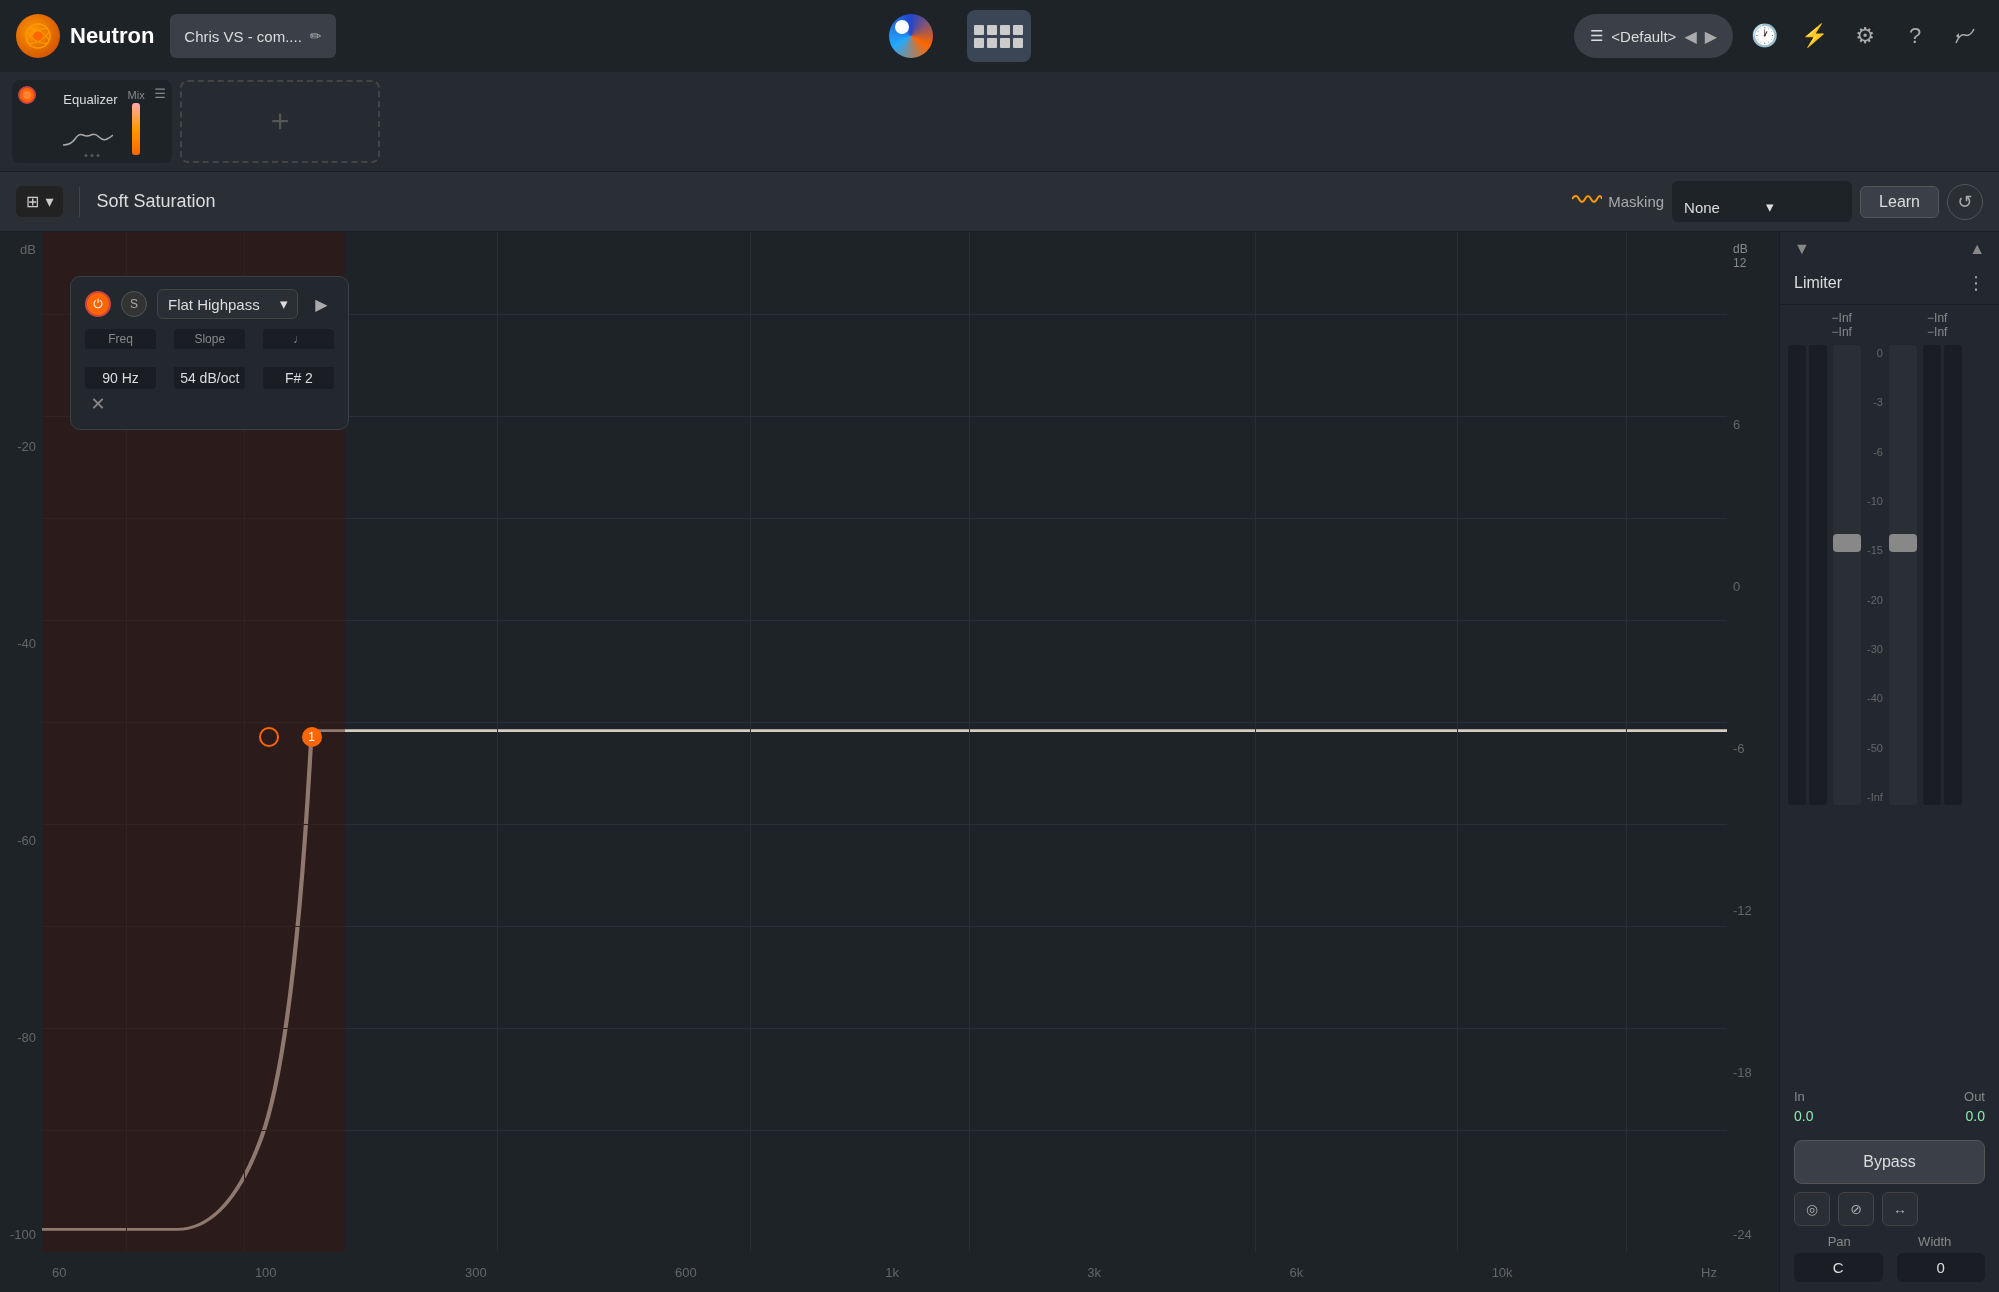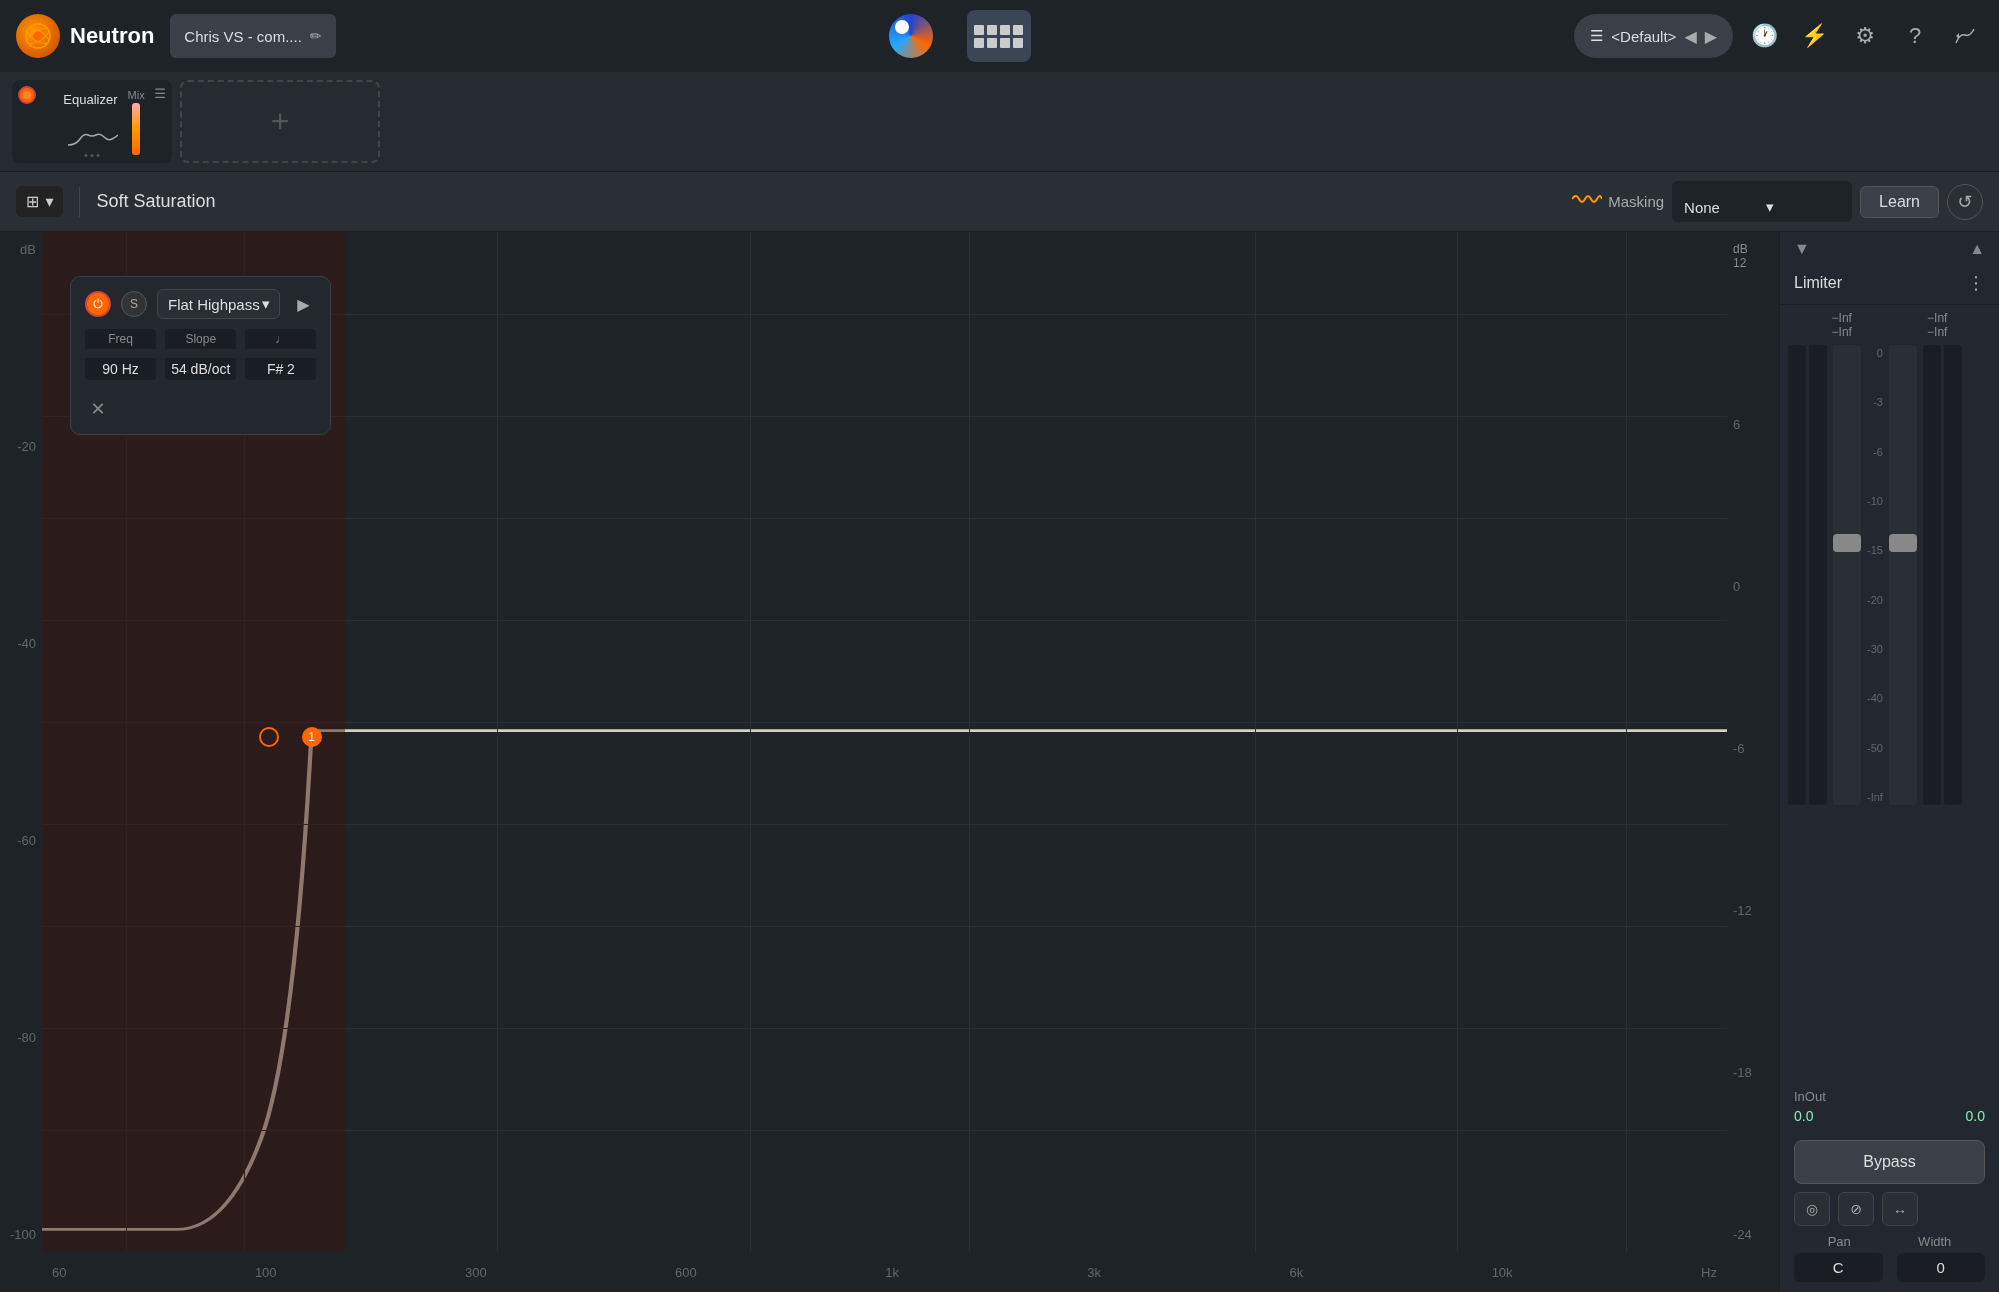--- a/index.html
+++ b/index.html
@@ -306,22 +306,22 @@
     }
     .band-play-btn {
       width: 26px; height: 26px;
       background: none; border: none;
       color: #aaa; font-size: 16px; cursor: pointer;
       display: flex; align-items: center; justify-content: center;
     }
     .band-popup-params {
       display: grid;
       grid-template-columns: repeat(3, 1fr);
-      gap: 9px;
-      margin-bottom: 16px;
+      gap: 18px;
+      margin-bottom: 2px;
     }
     .param-label {
       text-align: center;
       font-size: 12px; color: #888;
       background: #1a1e24;
       padding: 3px 6px;
       border-radius: 4px 4px 0 0;
     }
     .param-value {
       text-align: center;
@@ -394,21 +394,21 @@
       display: flex; align-items: center; justify-content: center;
     }
     .meter-slider-thumb {
       width: 28px; height: 18px;
       background: #888;
       border-radius: 4px;
       position: absolute;
       cursor: pointer;
     }
     .in-out-labels {
-      display: flex; 
+      display: flex; justify-content: space-between;
       padding: 4px 14px;
       font-size: 13px; color: #888;
     }
     .in-out-values {
       display: flex; justify-content: space-between;
       padding: 0 14px 8px;
       font-size: 14px; color: #86efac;
     }
     .bypass-btn {
       margin: 8px 14px;
@@ -537,21 +537,21 @@
         <path d="M2 18 Q6 8 11 10 Q16 12 20 4" stroke="#aaa" stroke-width="1.5" fill="none"></path>
         <path d="M2 11 L5 8 L5 14Z" fill="#aaa"></path>
       </svg>
     </button>
   </div>
 </div>
 
 <div class="module-bar">
   <div class="module-card module-card-eq">
     <div class="module-power"></div>
-    <div style="display:flex;flex-direction:column;align-items:flex-end;gap:20px;margin-left:24px;">
+    <div style="display:flex;flex-direction:column;align-items:flex-start;gap:20px;margin-left:24px;">
       <div style="font-size:13px;color:#ddd;">Equalizer</div>
       <svg width="50" height="24" viewBox="0 0 50 24">
         <path d="M0 18 Q8 18 12 12 Q16 6 20 8 Q24 10 28 8 Q32 6 36 10 Q40 14 44 12 Q48 10 50 8" stroke="#aaa" stroke-width="1.5" fill="none"></path>
       </svg>
     </div>
     <div style="display:flex;flex-direction:column;align-items:center;gap:2px;">
       <div style="font-size:11px;color:#888;">Mix</div>
       <div style="width:8px;height:52px;background:linear-gradient(to top,#f60,#f90,#faa);border-radius:3px;"></div>
     </div>
     <div style="position:absolute;bottom:6px;left:50%;transform:translateX(-50%);">

